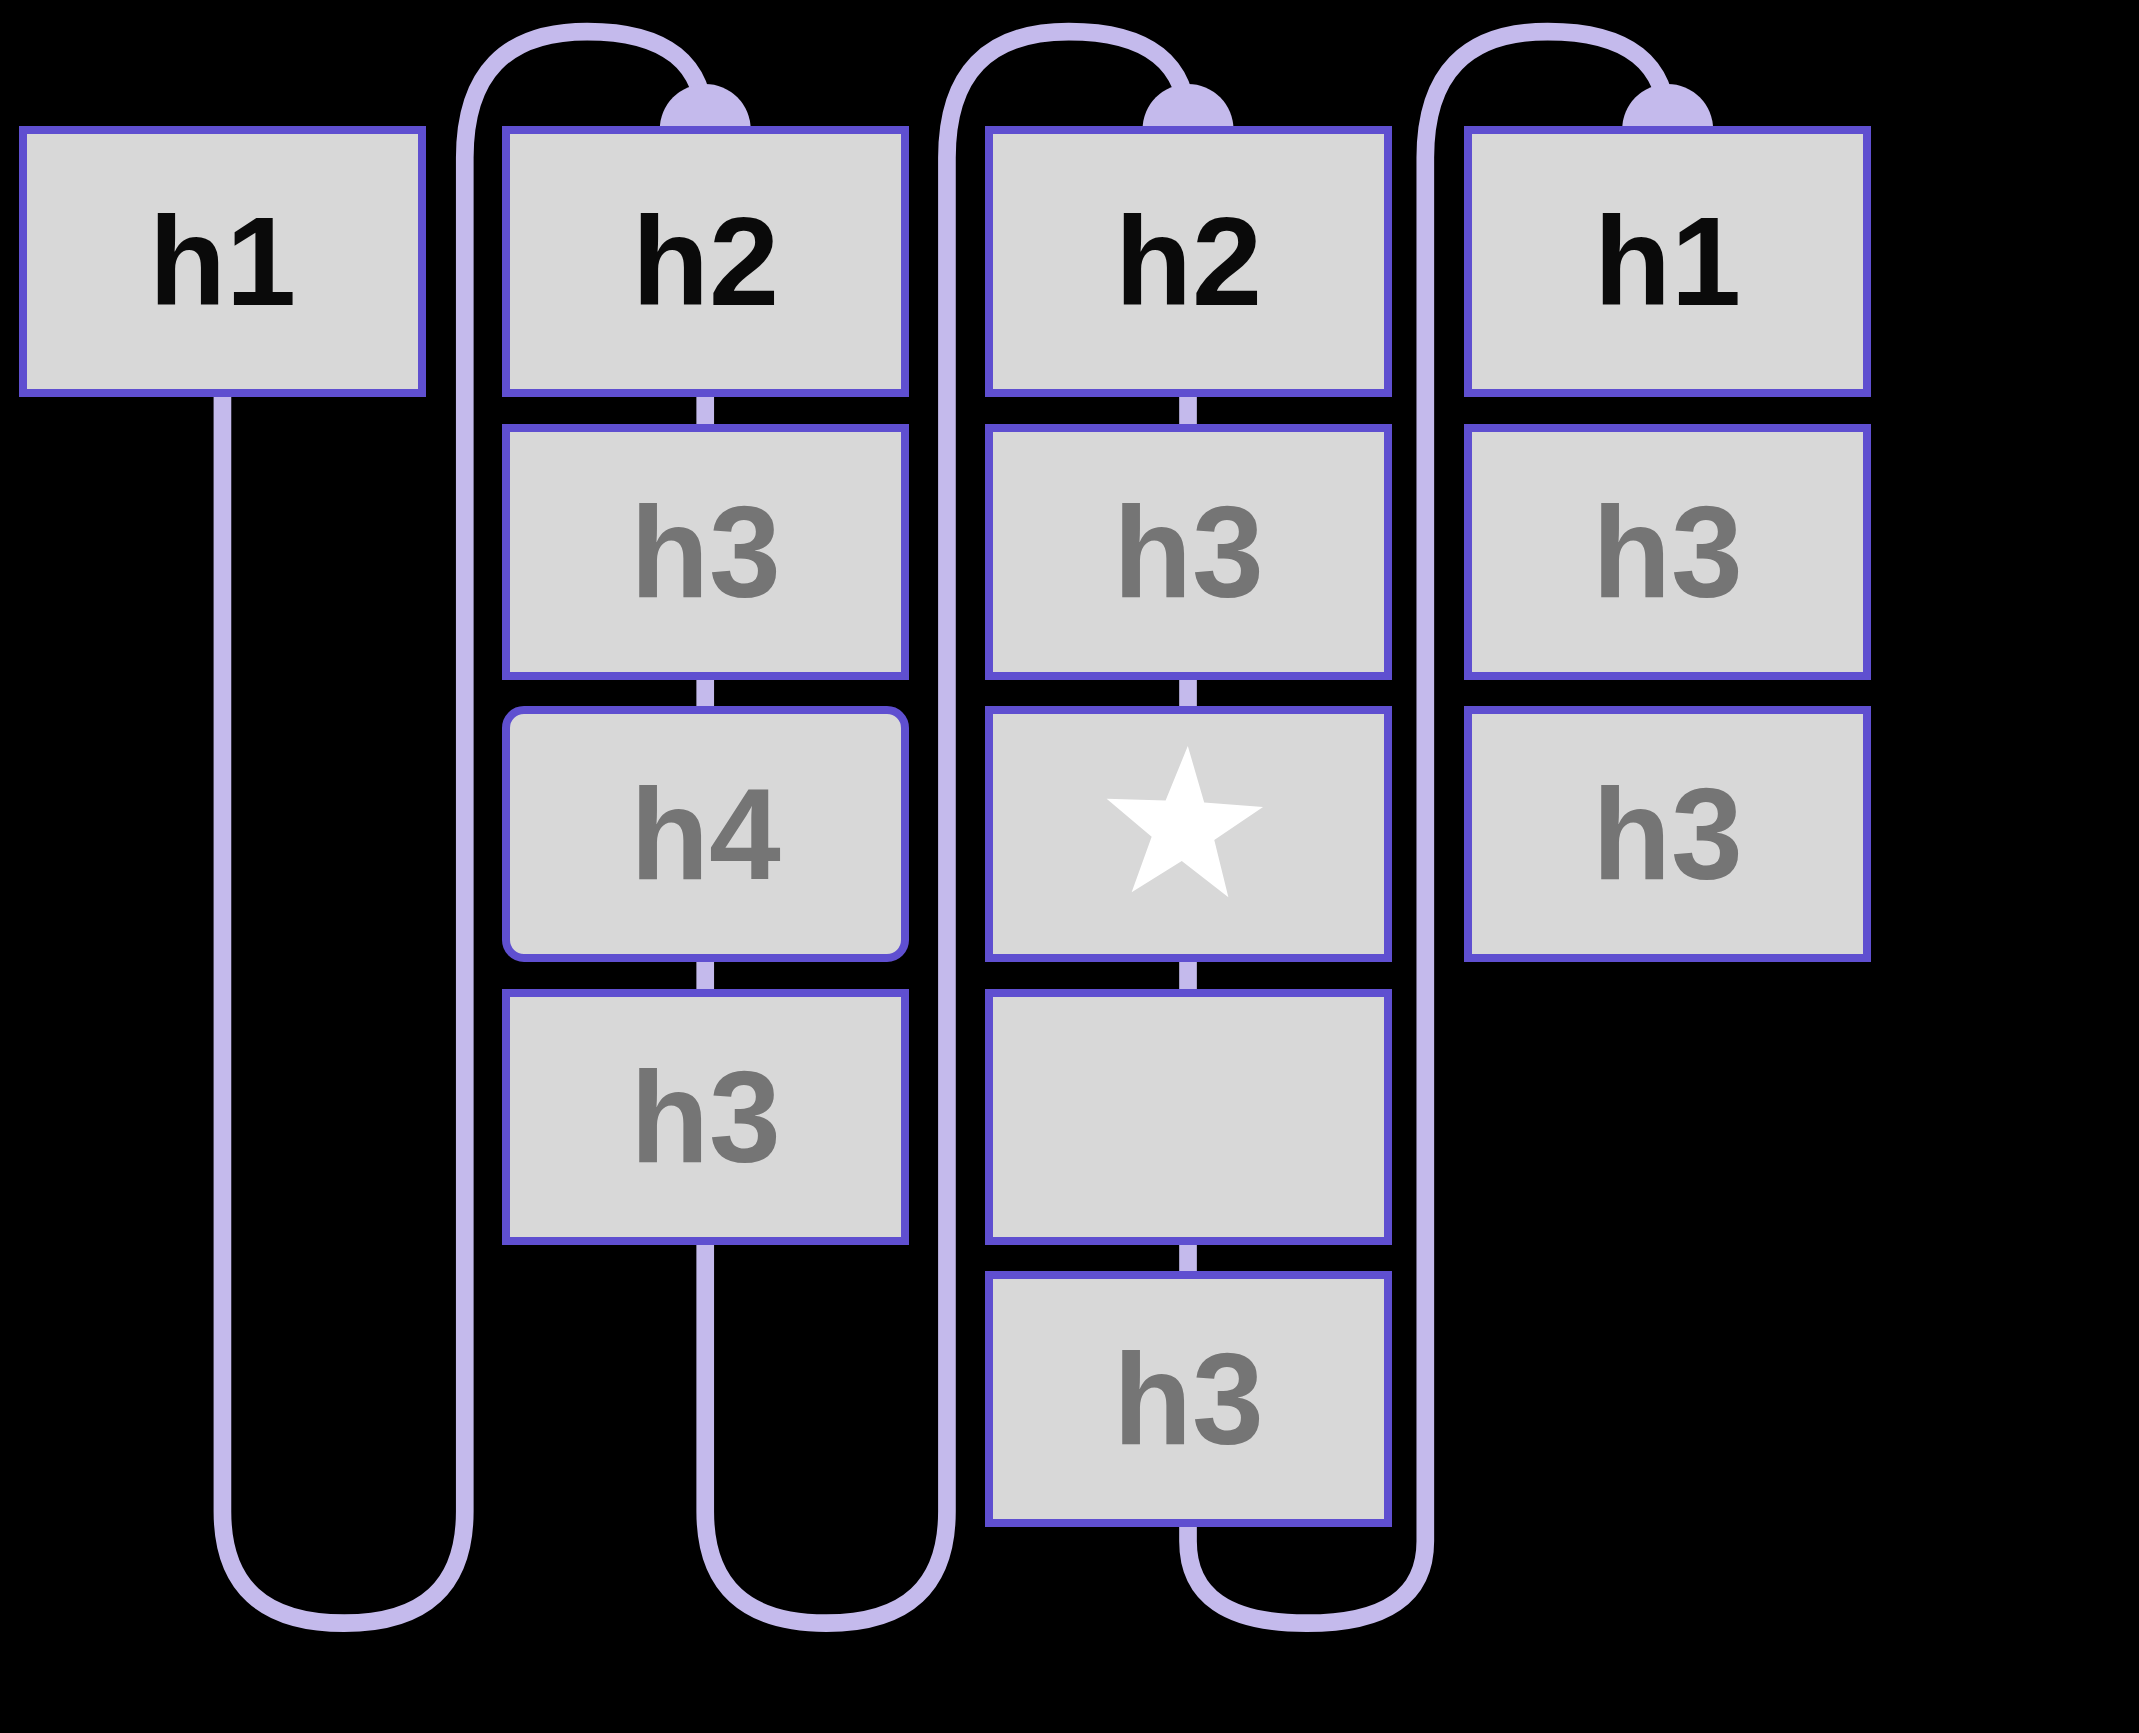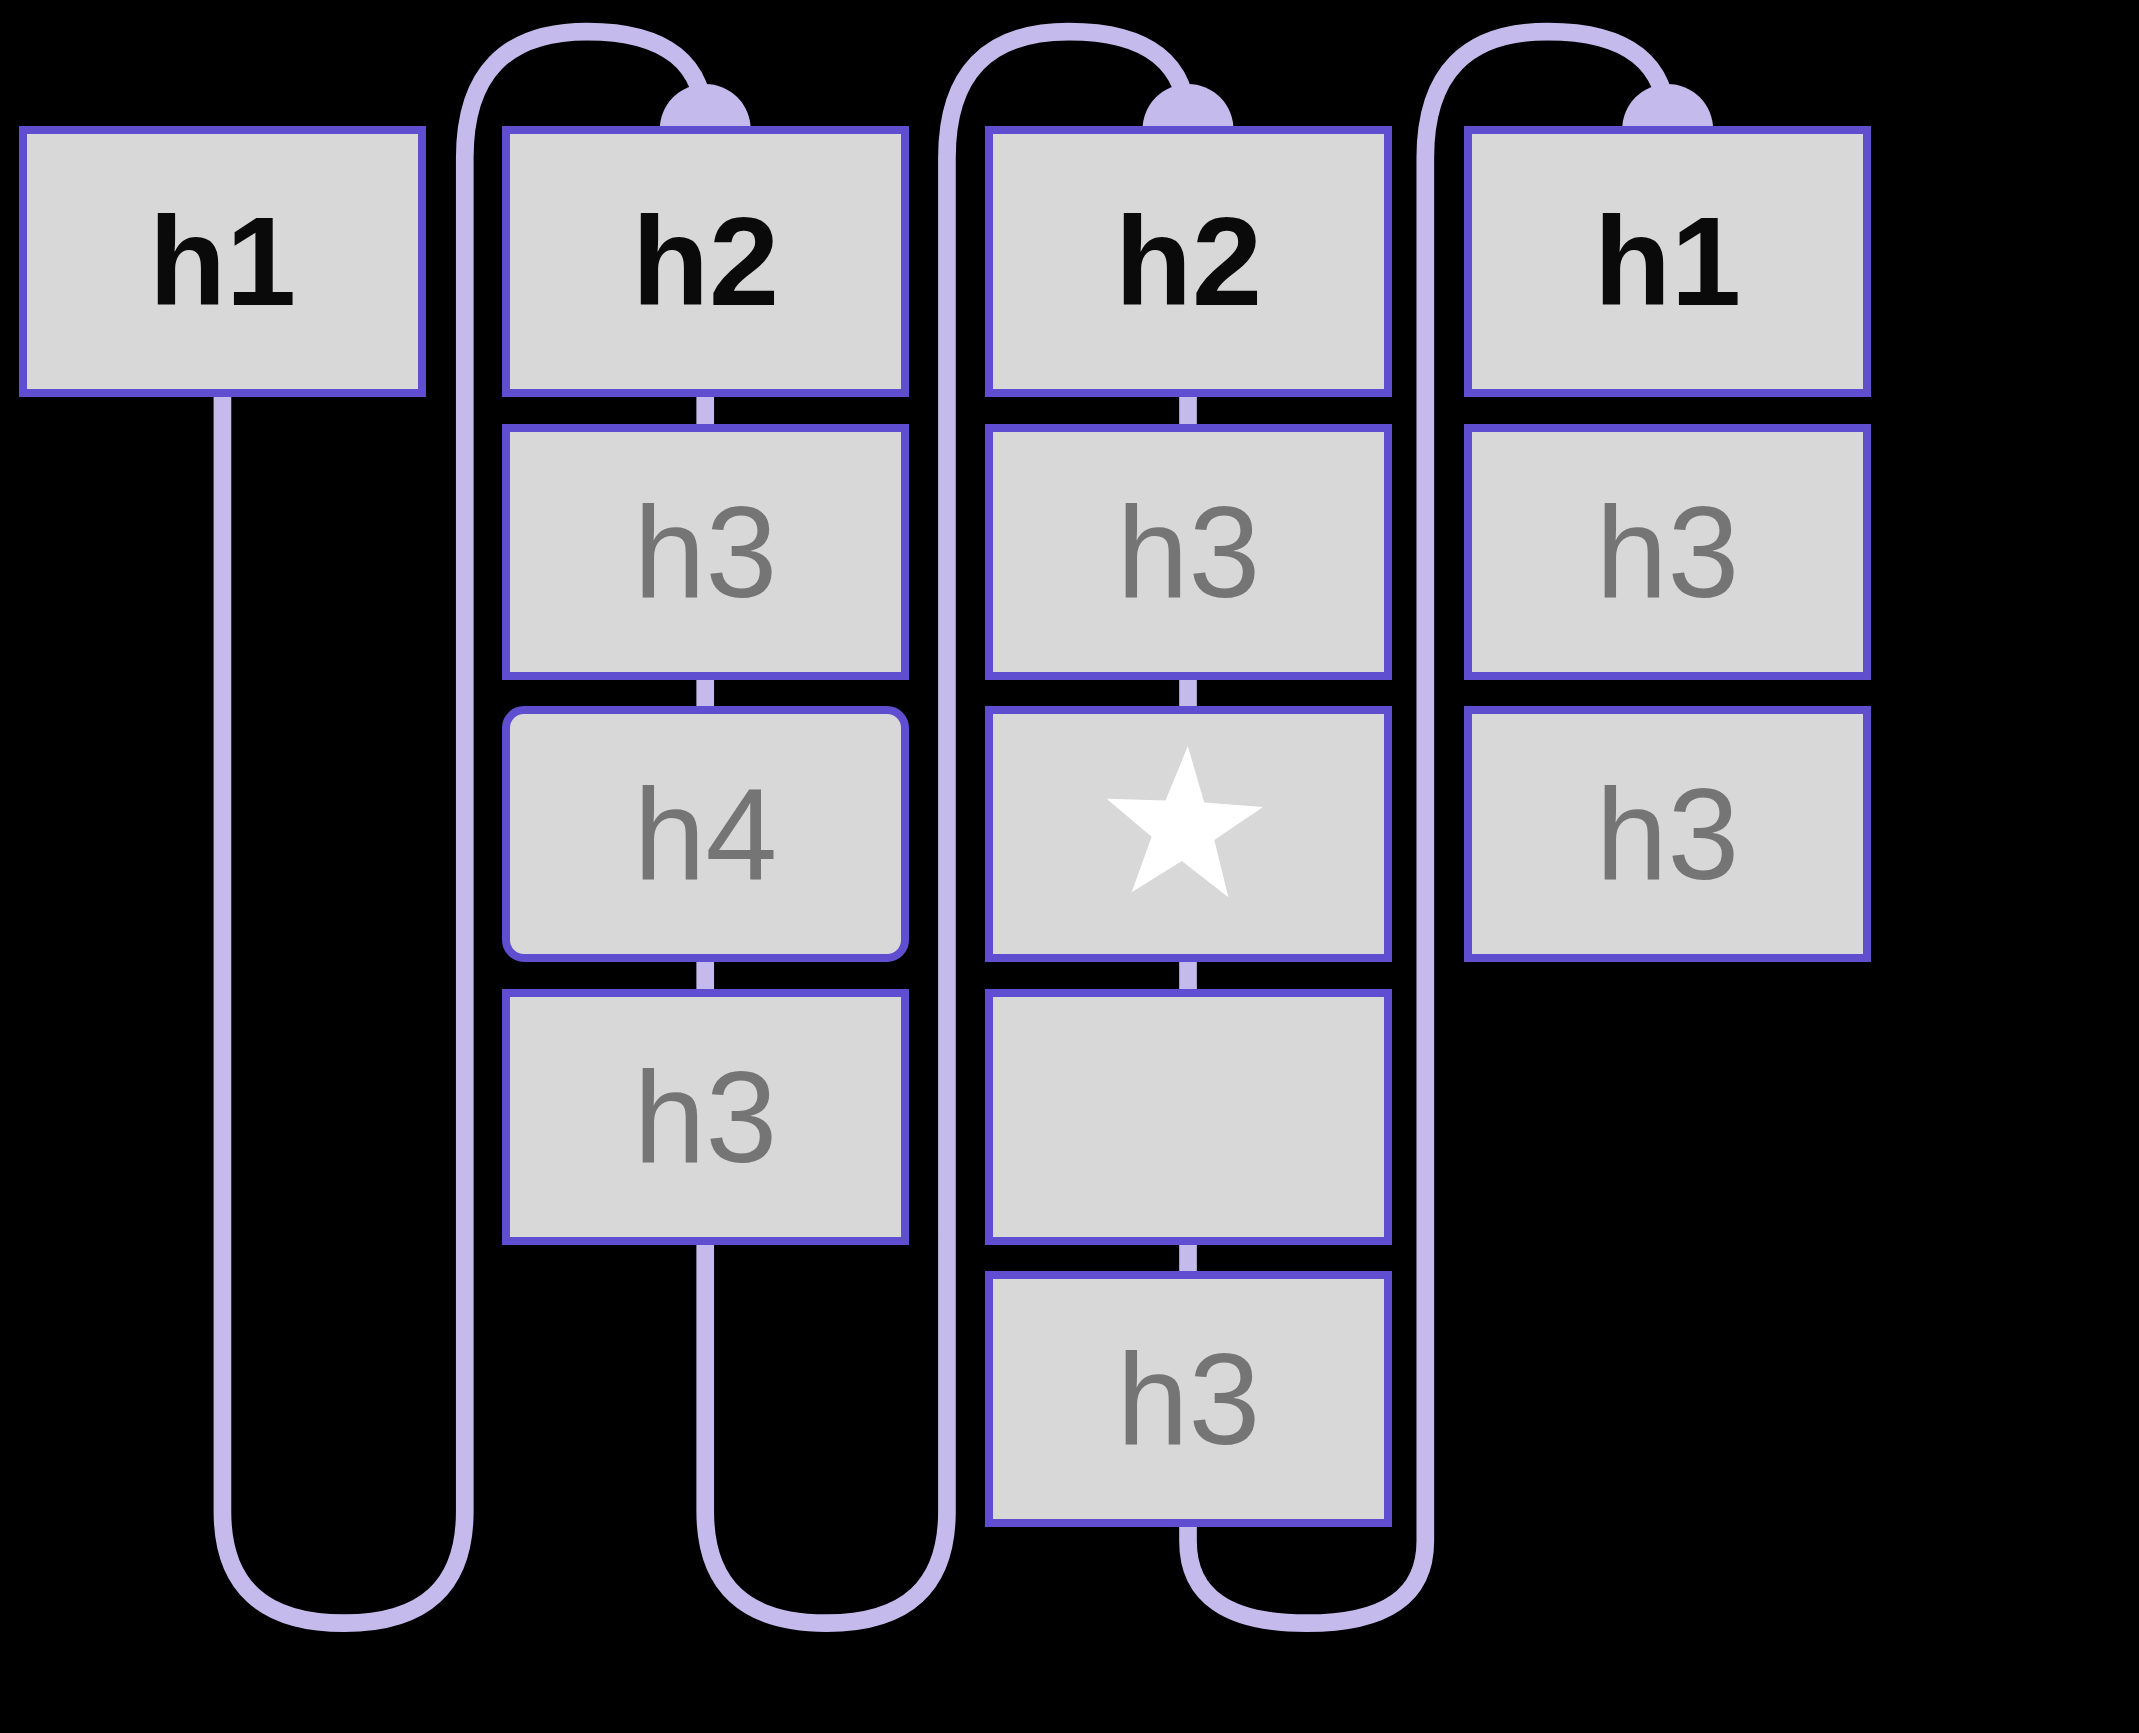--- a/index.html
+++ b/index.html
@@ -34,21 +34,21 @@
     justify-content: center;
   }
   .node .label-primary {
     font-size: 126px;
     font-weight: 700;
     color: #0A0A0A;
     line-height: 1;
   }
   .node .label-secondary {
     font-size: 129px;
-    font-weight: 400;
+    font-weight: 700;
     color: #757575;
     line-height: 1;
   }
   .star-svg {
     display: block;
   }
 </style>
 </head>
 <body>
 

